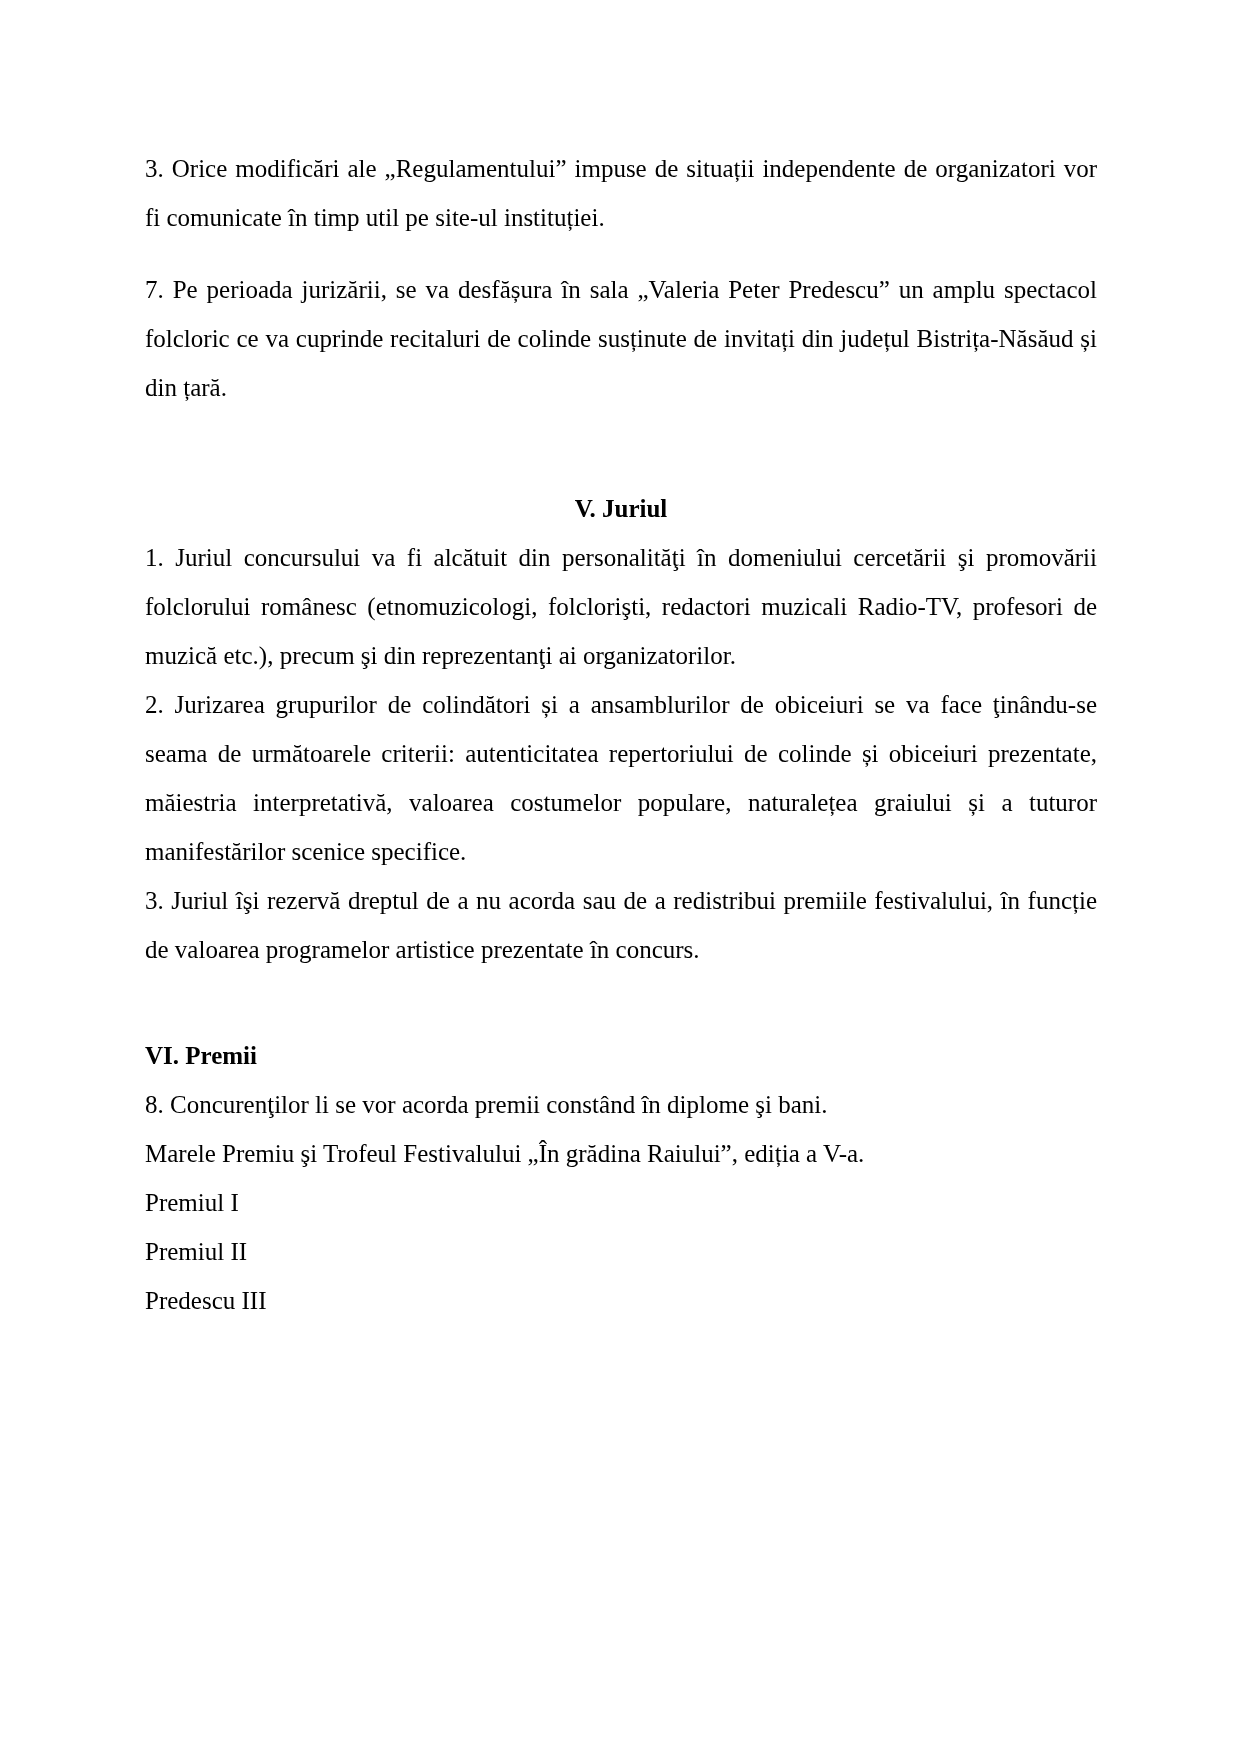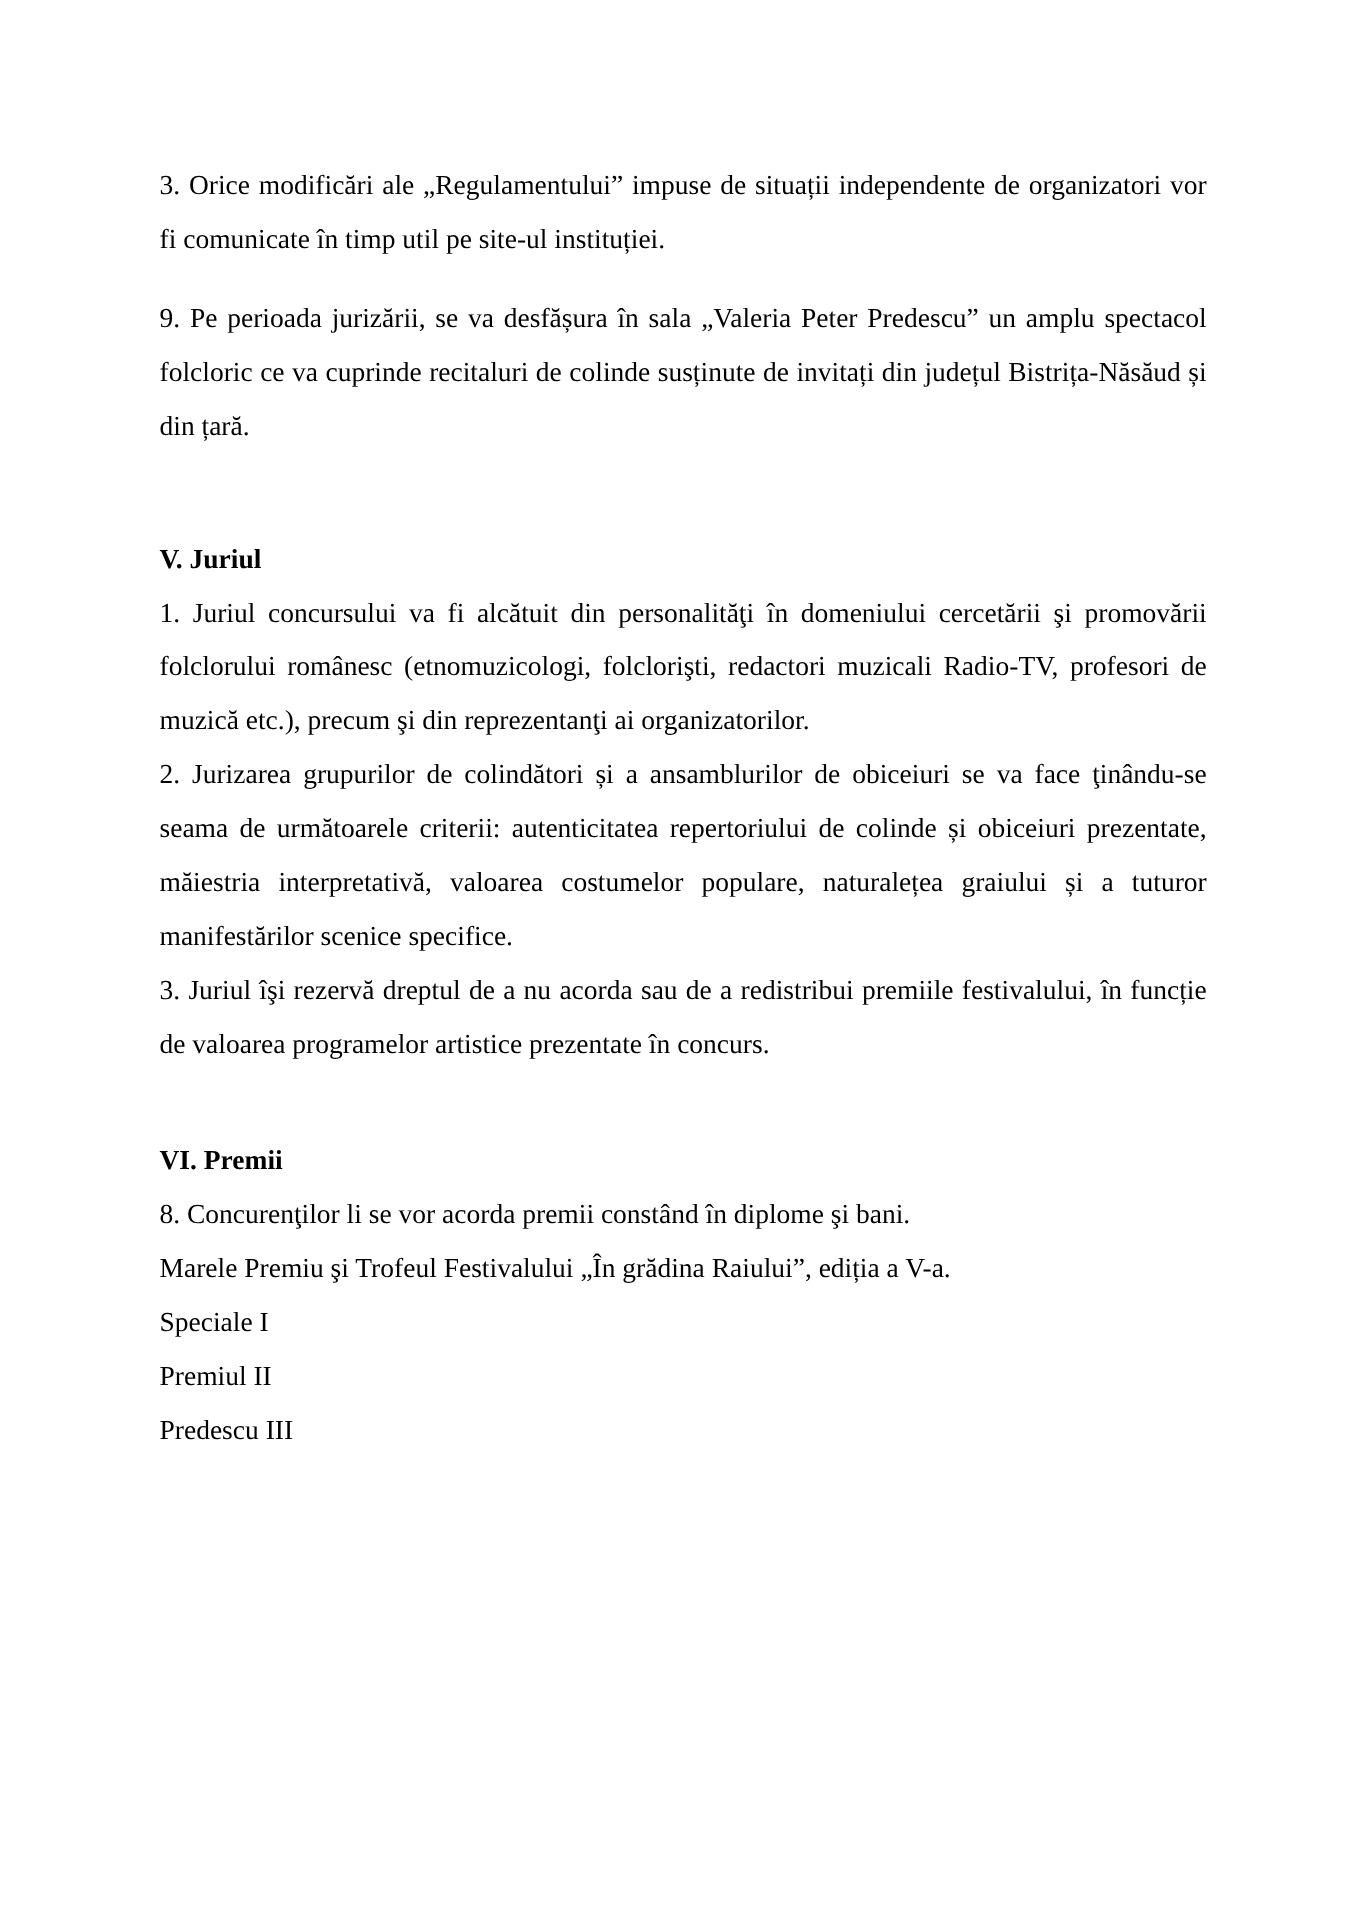--- a/index.html
+++ b/index.html
@@ -35,50 +35,51 @@
   
   .space-after {
     margin-bottom: 23px !important;
   }
   .section-heading {
     font-weight: bold;
     text-align: left;
   }
   .heading-v {
     margin-top: 72px !important;
+    text-align: center;
   }
   .heading-vi {
     margin-top: 57px !important;
   }
 </style>
 </head>
 <body>
 
 <div class="doc-page">
 
   <p class="para-justify space-after">3. Orice modificări ale „Regulamentului” impuse de situații independente de organizatori vor fi comunicate în timp util pe site-ul instituției.</p>
 
-  <p class="para-justify">9. Pe perioada jurizării, se va desfășura în sala „Valeria Peter Predescu” un amplu spectacol folcloric ce va cuprinde recitaluri de colinde susținute de invitați din județul Bistrița-Năsăud și din țară.</p>
+  <p class="para-justify">7. Pe perioada jurizării, se va desfășura în sala „Valeria Peter Predescu” un amplu spectacol folcloric ce va cuprinde recitaluri de colinde susținute de invitați din județul Bistrița-Năsăud și din țară.</p>
 
   <p class="section-heading heading-v">V. Juriul</p>
 
   <p class="para-justify">1. Juriul concursului va fi alcătuit din personalităţi în domeniului cercetării şi promovării folclorului românesc (etnomuzicologi, folclorişti, redactori muzicali Radio-TV, profesori de muzică etc.), precum şi din reprezentanţi ai organizatorilor.</p>
 
   <p class="para-justify">2. Jurizarea grupurilor de colindători și a ansamblurilor de obiceiuri se va face ţinându-se seama de următoarele criterii: autenticitatea repertoriului de colinde și obiceiuri prezentate, măiestria interpretativă, valoarea costumelor populare, naturalețea graiului și a tuturor manifestărilor scenice specifice.</p>
 
   <p class="para-justify">3. Juriul îşi rezervă dreptul de a nu acorda sau de a redistribui premiile festivalului, în funcție de valoarea programelor artistice prezentate în concurs.</p>
 
   <p class="section-heading heading-vi">VI. Premii</p>
 
   <p class="para-left">8. Concurenţilor li se vor acorda premii constând în diplome şi bani.</p>
 
 
   <p class="para-left">Marele Premiu şi Trofeul Festivalului „În grădina Raiului”, ediția a V-a.</p>
 
-  <p class="para-left">Speciale I</p>
+  <p class="para-left">Premiul I</p>
 
   <p class="para-left">Premiul II</p>
 
   <p class="para-left">Predescu III</p>
 
   <p class="para-left">Premii Speciale (2).</p>
 
 </div>
 
 </body></html>

